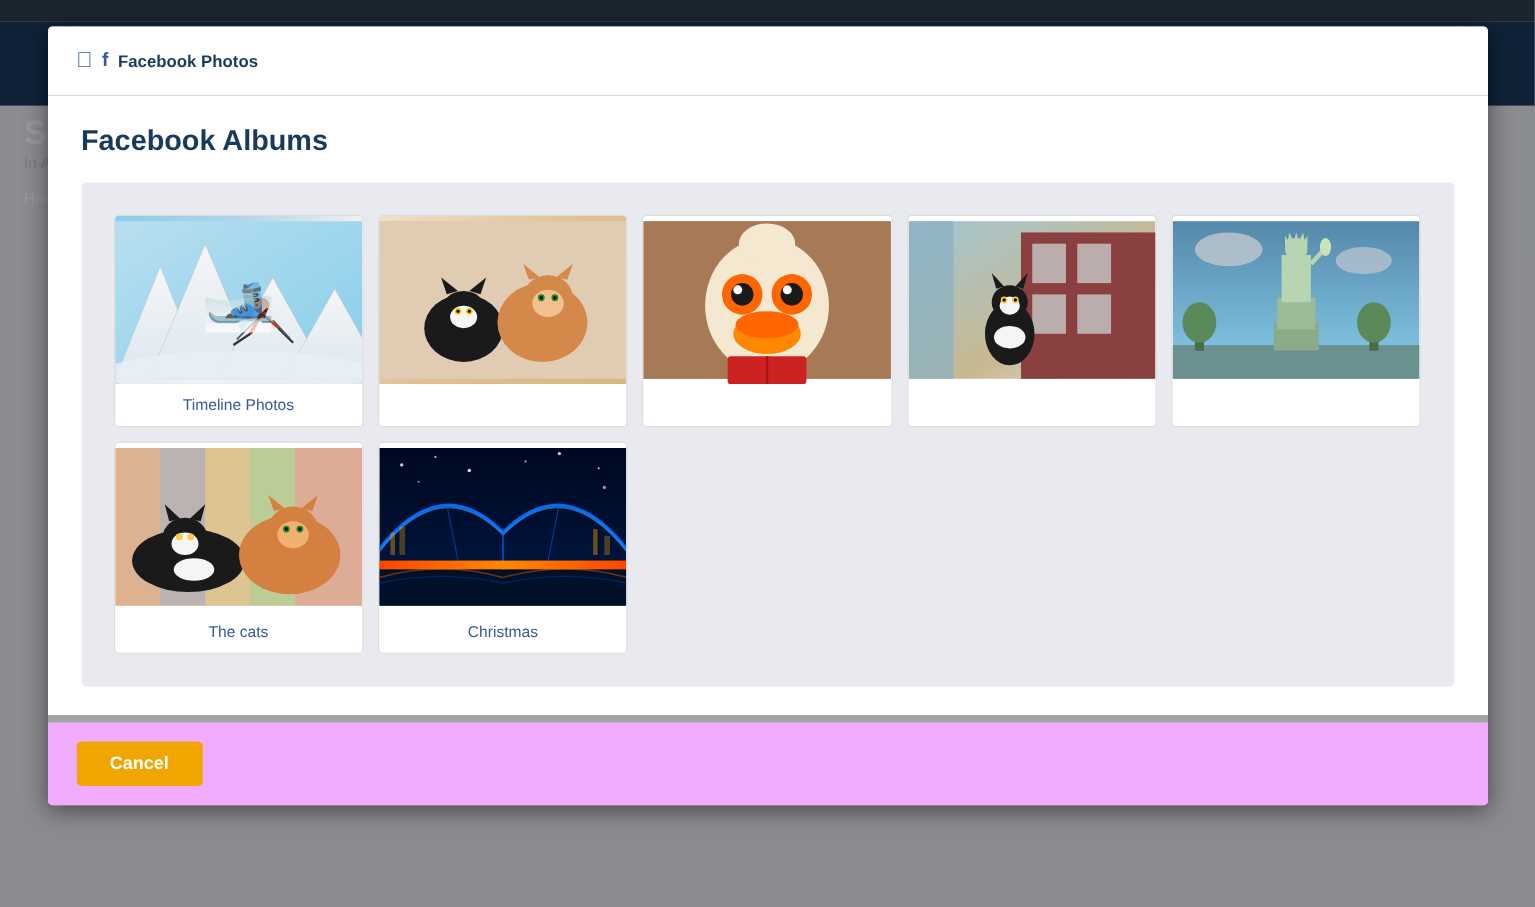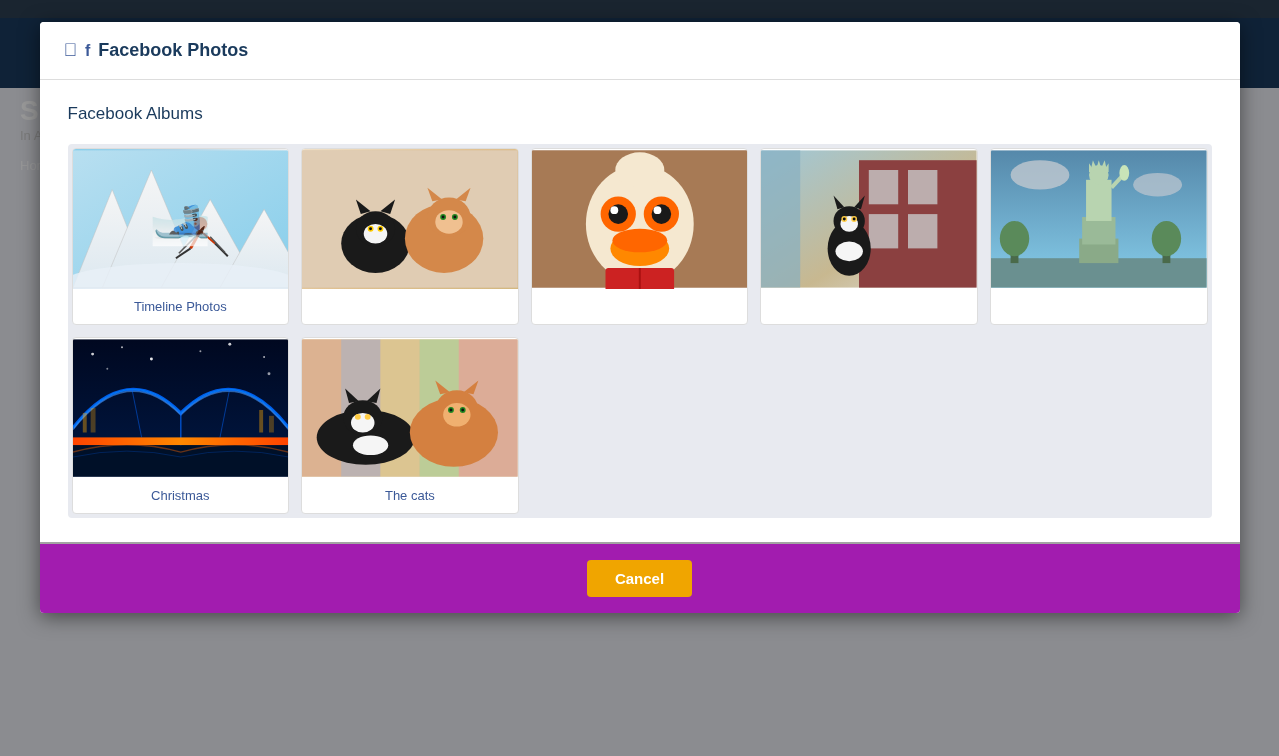--- a/index.html
+++ b/index.html
@@ -72,44 +72,44 @@
     }
 
     .facebook-icon {
       color: #3b5998;
       font-size: 18px;
       font-weight: bold;
     }
 
     .modal-title {
       color: #1a3a5c;
-      font-size: 18px;
+      font-size: 14px;
       font-weight: bold;
     }
 
     
     .modal-body {
       flex: 1;
       padding: 24px 28px;
       background: #fff;
       overflow-y: auto;
     }
 
     .albums-title {
       color: #1a3a5c;
-      font-size: 17px;
-      font-weight: normal;
+      font-size: 24px;
+      font-weight: bold;
       margin-bottom: 20px;
     }
 
     
     .albums-grid-container {
       background: #e8eaf0;
       border-radius: 4px;
-      padding: 4px;
+      padding: 27px;
     }
 
     .albums-grid {
       display: grid;
       grid-template-columns: repeat(5, 1fr);
       gap: 12px;
     }
 
     .album-item {
       background: #fff;
@@ -154,23 +154,23 @@
       display: grid;
       grid-template-columns: repeat(5, 1fr);
       gap: 12px;
       margin-top: 12px;
     }
 
     
     .modal-footer {
       padding: 16px 24px;
       display: flex;
-      justify-content: center;
-      background: #a21caf;
-      border-top: 2px solid #a3a3a3;
+      justify-content: flex-start;
+      background: #f0abfc;
+      border-top: 6px solid #a3a3a3;
     }
 
     .cancel-btn {
       background: #f0a500;
       color: #fff;
       border: none;
       padding: 10px 28px;
       font-size: 15px;
       font-weight: bold;
       border-radius: 4px;
@@ -394,20 +394,56 @@
                 <ellipse cx="24" cy="90" rx="15" ry="18" fill="#5a8a5a"></ellipse>
                 <rect x="175" y="95" width="8" height="20" fill="#4a6a4a"></rect>
                 <ellipse cx="179" cy="90" rx="15" ry="18" fill="#5a8a5a"></ellipse>
               </svg>
             </div>
           </div>
 
         </div>
 
         <div class="album-row-2">
+
+          <div class="album-item">
+            <div class="album-thumbnail">
+              <svg width="100%" height="100%" viewBox="0 0 220 140" xmlns="http://www.w3.org/2000/svg">
+                <rect width="220" height="140" fill="#e0c8a0"></rect>
+
+                <rect width="220" height="140" fill="#d4b888" opacity="0.6"></rect>
+
+                <rect x="0" y="0" width="40" height="140" fill="#e0a090" opacity="0.4"></rect>
+                <rect x="40" y="0" width="40" height="140" fill="#90a0e0" opacity="0.4"></rect>
+                <rect x="80" y="0" width="40" height="140" fill="#e0d090" opacity="0.4"></rect>
+                <rect x="120" y="0" width="40" height="140" fill="#90e0a0" opacity="0.4"></rect>
+                <rect x="160" y="0" width="60" height="140" fill="#e090a0" opacity="0.4"></rect>
+
+                <ellipse cx="65" cy="100" rx="50" ry="28" fill="#1a1a1a"></ellipse>
+                <ellipse cx="62" cy="80" rx="20" ry="18" fill="#1a1a1a"></ellipse>
+                <polygon points="48,65 44,50 58,63" fill="#1a1a1a"></polygon>
+                <polygon points="76,65 80,50 66,63" fill="#1a1a1a"></polygon>
+                <ellipse cx="62" cy="85" rx="12" ry="10" fill="#f5f5f5"></ellipse>
+                <ellipse cx="70" cy="108" rx="18" ry="10" fill="#f5f5f5"></ellipse>
+                <circle cx="57" cy="79" r="3" fill="#ffcc44"></circle>
+                <circle cx="67" cy="79" r="3" fill="#ffcc44"></circle>
+
+                <ellipse cx="155" cy="95" rx="45" ry="35" fill="#d48040"></ellipse>
+                <ellipse cx="158" cy="72" rx="22" ry="20" fill="#d48040"></ellipse>
+                <polygon points="141,56 136,42 151,54" fill="#d48040"></polygon>
+                <polygon points="175,56 180,42 165,54" fill="#d48040"></polygon>
+                <ellipse cx="158" cy="77" rx="14" ry="12" fill="#f0b070"></ellipse>
+                <circle cx="152" cy="72" r="3" fill="#228822"></circle>
+                <circle cx="164" cy="72" r="3" fill="#228822"></circle>
+                <circle cx="152" cy="72" r="1.5" fill="#111"></circle>
+                <circle cx="164" cy="72" r="1.5" fill="#111"></circle>
+              </svg>
+            </div>
+            <div class="album-label">The cats</div>
+          </div>
 
           <div class="album-item">
             <div class="album-thumbnail">
               <svg width="100%" height="100%" viewBox="0 0 220 140" xmlns="http://www.w3.org/2000/svg">
                 <defs>
                   <linearGradient id="nightSky" x1="0%" y1="0%" x2="0%" y2="100%">
                     <stop offset="0%" style="stop-color:#000820"></stop>
                     <stop offset="100%" style="stop-color:#001844"></stop>
                   </linearGradient>
                   <linearGradient id="bridgeGlow" x1="0%" y1="0%" x2="100%" y2="0%">
@@ -444,56 +480,20 @@
 
                 <rect x="10" y="75" width="4" height="20" fill="#ffaa00" opacity="0.4"></rect>
                 <rect x="18" y="70" width="5" height="25" fill="#ffaa00" opacity="0.3"></rect>
                 <rect x="190" y="72" width="4" height="23" fill="#ffaa00" opacity="0.4"></rect>
                 <rect x="200" y="78" width="5" height="17" fill="#ffaa00" opacity="0.3"></rect>
               </svg>
             </div>
             <div class="album-label">Christmas</div>
           </div>
 
-          <div class="album-item">
-            <div class="album-thumbnail">
-              <svg width="100%" height="100%" viewBox="0 0 220 140" xmlns="http://www.w3.org/2000/svg">
-                <rect width="220" height="140" fill="#e0c8a0"></rect>
-
-                <rect width="220" height="140" fill="#d4b888" opacity="0.6"></rect>
-
-                <rect x="0" y="0" width="40" height="140" fill="#e0a090" opacity="0.4"></rect>
-                <rect x="40" y="0" width="40" height="140" fill="#90a0e0" opacity="0.4"></rect>
-                <rect x="80" y="0" width="40" height="140" fill="#e0d090" opacity="0.4"></rect>
-                <rect x="120" y="0" width="40" height="140" fill="#90e0a0" opacity="0.4"></rect>
-                <rect x="160" y="0" width="60" height="140" fill="#e090a0" opacity="0.4"></rect>
-
-                <ellipse cx="65" cy="100" rx="50" ry="28" fill="#1a1a1a"></ellipse>
-                <ellipse cx="62" cy="80" rx="20" ry="18" fill="#1a1a1a"></ellipse>
-                <polygon points="48,65 44,50 58,63" fill="#1a1a1a"></polygon>
-                <polygon points="76,65 80,50 66,63" fill="#1a1a1a"></polygon>
-                <ellipse cx="62" cy="85" rx="12" ry="10" fill="#f5f5f5"></ellipse>
-                <ellipse cx="70" cy="108" rx="18" ry="10" fill="#f5f5f5"></ellipse>
-                <circle cx="57" cy="79" r="3" fill="#ffcc44"></circle>
-                <circle cx="67" cy="79" r="3" fill="#ffcc44"></circle>
-
-                <ellipse cx="155" cy="95" rx="45" ry="35" fill="#d48040"></ellipse>
-                <ellipse cx="158" cy="72" rx="22" ry="20" fill="#d48040"></ellipse>
-                <polygon points="141,56 136,42 151,54" fill="#d48040"></polygon>
-                <polygon points="175,56 180,42 165,54" fill="#d48040"></polygon>
-                <ellipse cx="158" cy="77" rx="14" ry="12" fill="#f0b070"></ellipse>
-                <circle cx="152" cy="72" r="3" fill="#228822"></circle>
-                <circle cx="164" cy="72" r="3" fill="#228822"></circle>
-                <circle cx="152" cy="72" r="1.5" fill="#111"></circle>
-                <circle cx="164" cy="72" r="1.5" fill="#111"></circle>
-              </svg>
-            </div>
-            <div class="album-label">The cats</div>
-          </div>
-
           <div></div>
           <div></div>
           <div></div>
         </div>
       </div>
     </div>
 
     <div class="modal-footer">
       <button class="cancel-btn">Cancel</button>
     </div>

